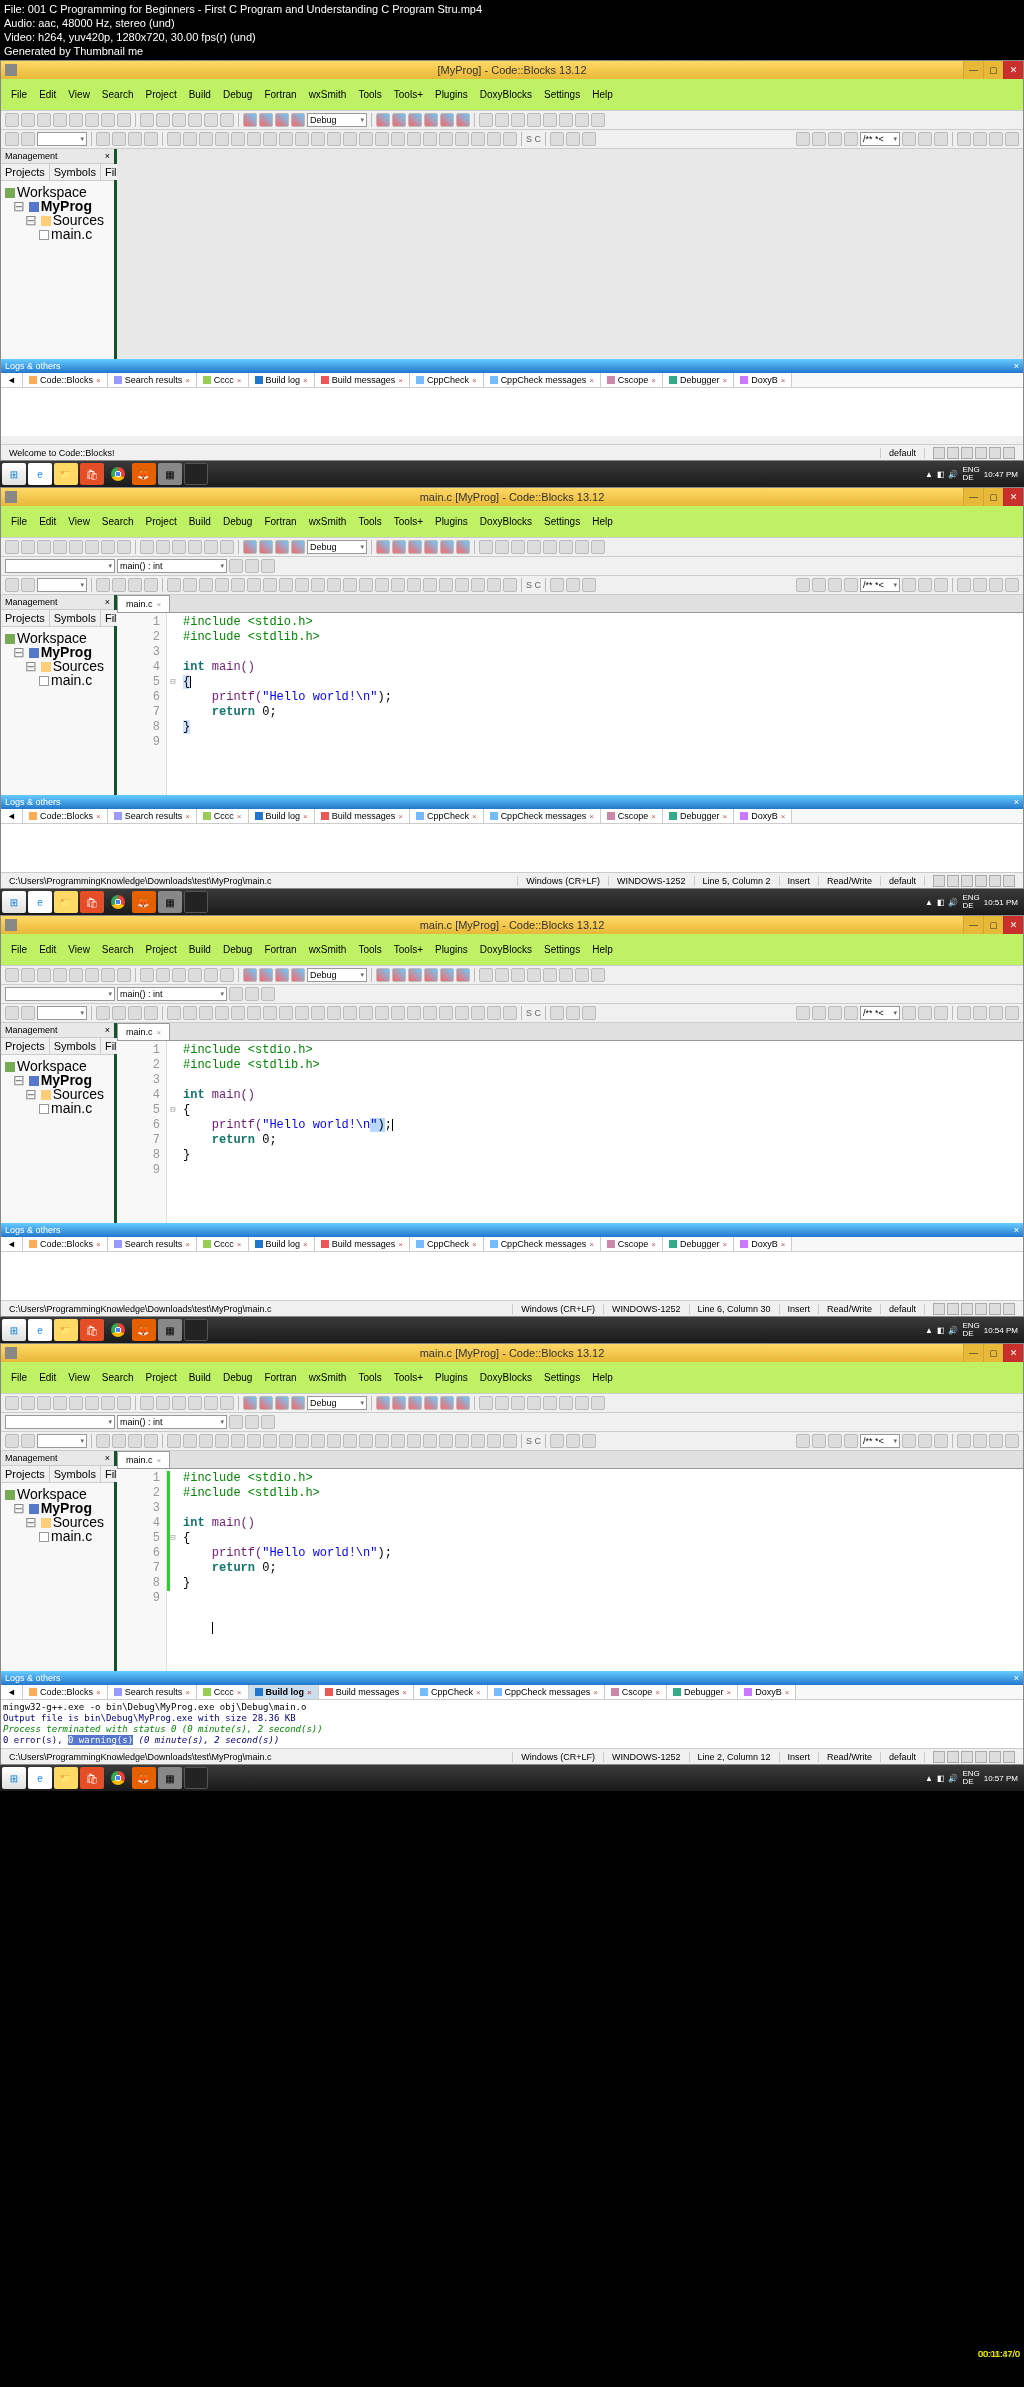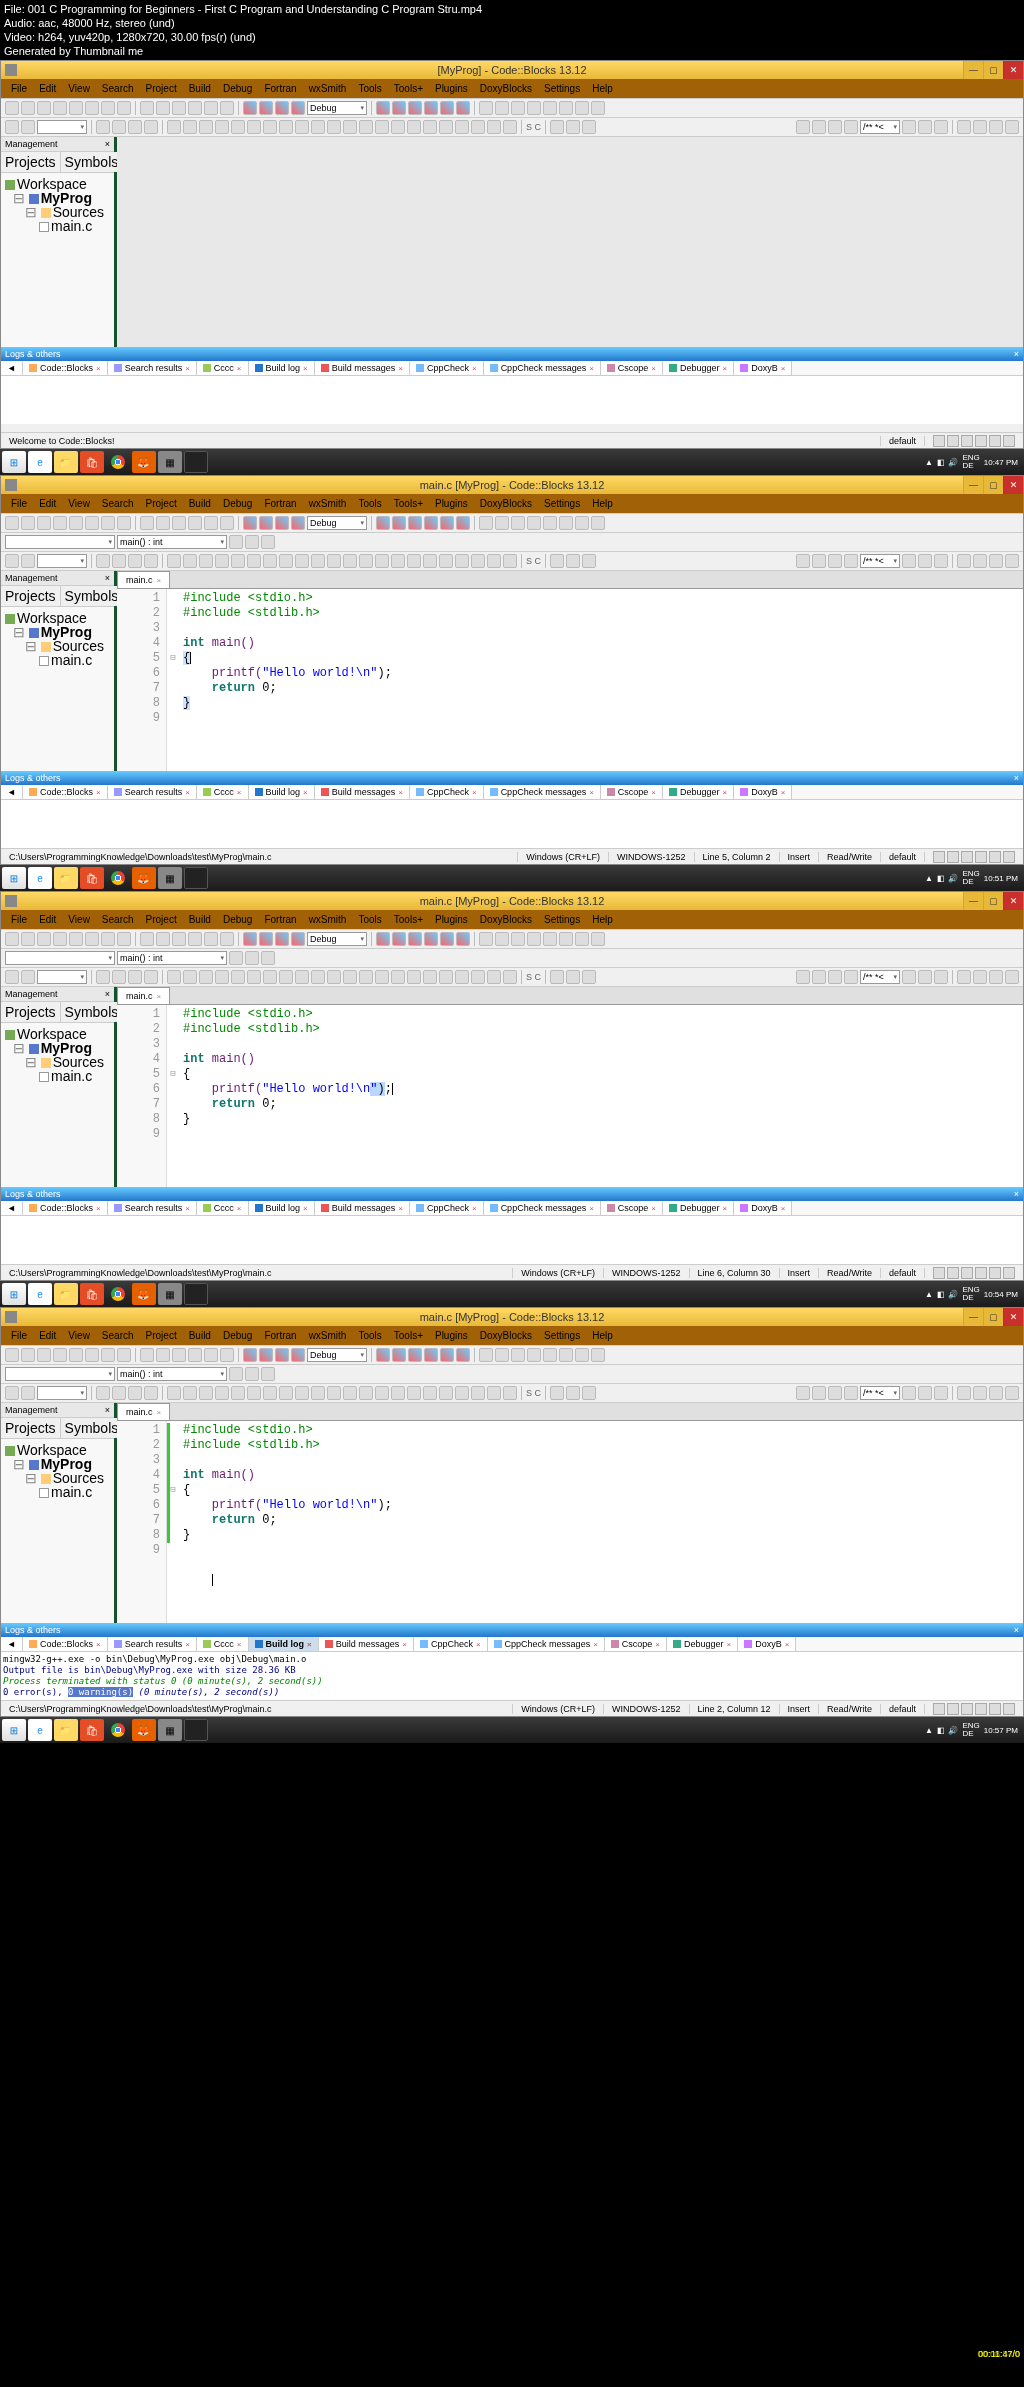--- a/index.html
+++ b/index.html
@@ -4,32 +4,32 @@
 <style>
 *{box-sizing:border-box;margin:0;padding:0}
 body{font-family:"Segoe UI",Tahoma,sans-serif;font-size:10px;background:#000;width:1024px}
 .header-info{background:#000;color:#fff;font-size:11px;padding:2px 4px;line-height:14px}
 .instance{background:#f0f0f0;border:1px solid #888}
 .titlebar{background:linear-gradient(#ffd966,#e8b838);height:18px;display:flex;align-items:center;justify-content:center;position:relative;font-size:11px;color:#333}
 .titlebar .icon{position:absolute;left:4px;width:12px;height:12px;background:#888}
 .titlebar .winbtns{position:absolute;right:0;display:flex}
 .titlebar .winbtns span{width:20px;height:18px;display:flex;align-items:center;justify-content:center;font-size:9px;background:#e8b838;border-left:1px solid rgba(0,0,0,.1)}
 .titlebar .winbtns .close{background:#c9302c;color:#fff}
-.menubar{background:#a16207;display:flex;gap:4px;padding:2px 6px;font-size:10px;border-bottom:1px solid #ccc}
+.menubar{background:#bef264;display:flex;gap:4px;padding:8px 6px;font-size:10px;border-bottom:1px solid #ccc}
 .menubar span{padding:2px 4px;cursor:default}
 .toolbar{background:#f0f0f0;display:flex;align-items:center;flex-wrap:wrap;gap:2px;padding:2px 4px;border-bottom:1px solid #ccc;min-height:18px}
 .tbtn{width:14px;height:14px;background:#ddd;border:1px solid #bbb;border-radius:2px;display:inline-block}
 .tbtn.color{background:linear-gradient(45deg,#f66,#6cf)}
 .tsep{width:1px;height:14px;background:#bbb;margin:0 2px}
 .tcombo{height:14px;background:#fff;border:1px solid #999;font-size:9px;padding:0 12px 0 2px;display:inline-flex;align-items:center;position:relative}
 .tcombo:after{content:"▾";position:absolute;right:2px;font-size:7px;color:#666}
 .body-split{display:flex;height:250px}
 .mgmt-panel{width:116px;background:#f8f8f8;border-right:3px solid #14532d;display:flex;flex-direction:column}
 .mgmt-title{background:#e8e8e8;border-bottom:1px solid #ccc;padding:2px 4px;font-size:9px;display:flex;justify-content:space-between;align-items:center}
-.mgmt-tabs{display:flex;border-bottom:1px solid #ccc;font-size:14px}
+.mgmt-tabs{display:flex;border-bottom:1px solid #ccc;font-size:11px}
 .mgmt-tabs span{padding:2px 4px;border-right:1px solid #ccc;background:#f0f0f0}
 .mgmt-tree{padding:4px;font-size:14px;line-height:14px}
 .mgmt-tree .lv1{padding-left:8px}
 .mgmt-tree .lv2{padding-left:20px}
 .mgmt-tree .lv3{padding-left:34px}
 .tree-icon{width:10px;height:10px;display:inline-block;vertical-align:middle;margin-right:2px}
 .tree-icon.ws{background:#7a5}
 .tree-icon.prj{background:#57c}
 .tree-icon.fld{background:#fc7}
 .tree-icon.file{background:#fff;border:1px solid #999}

